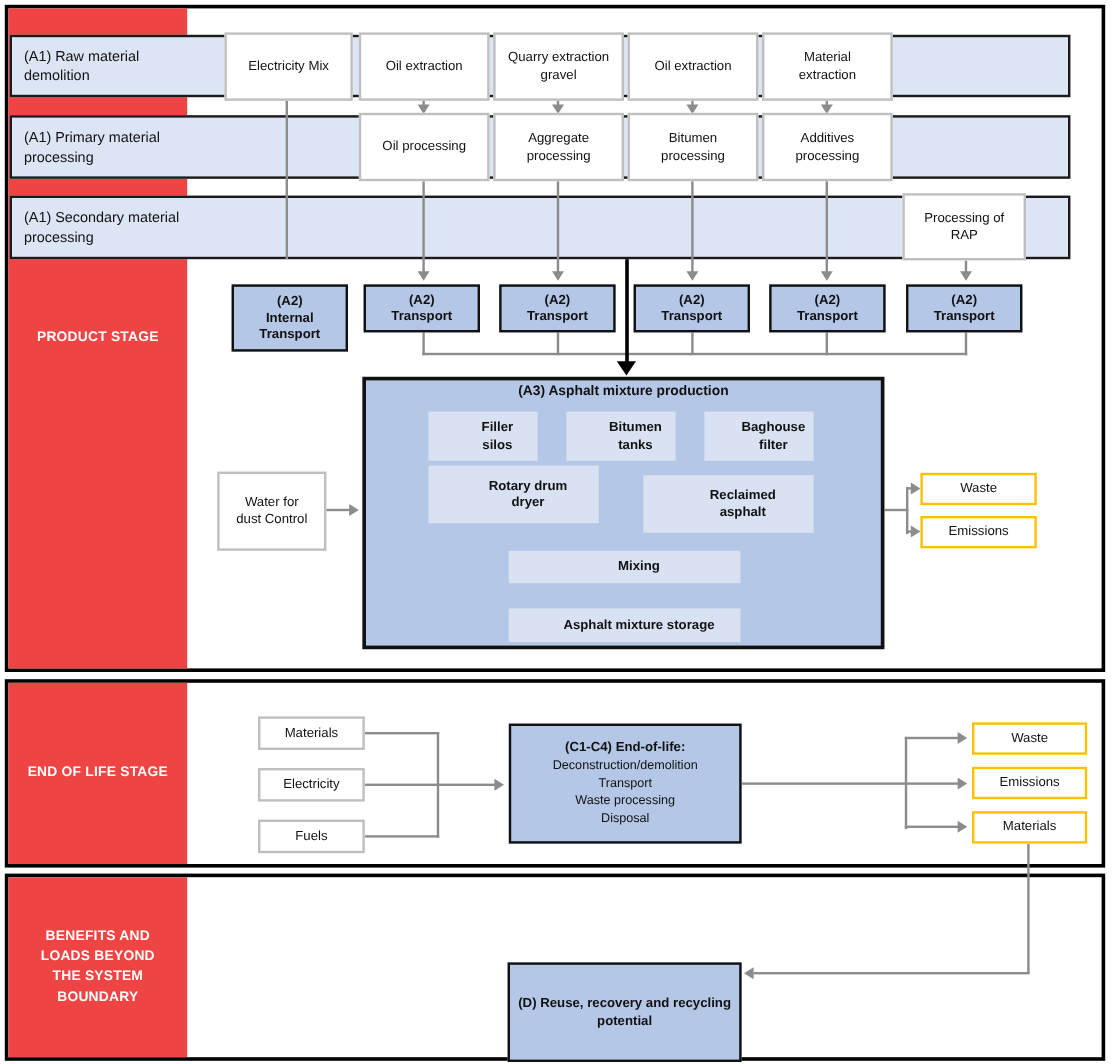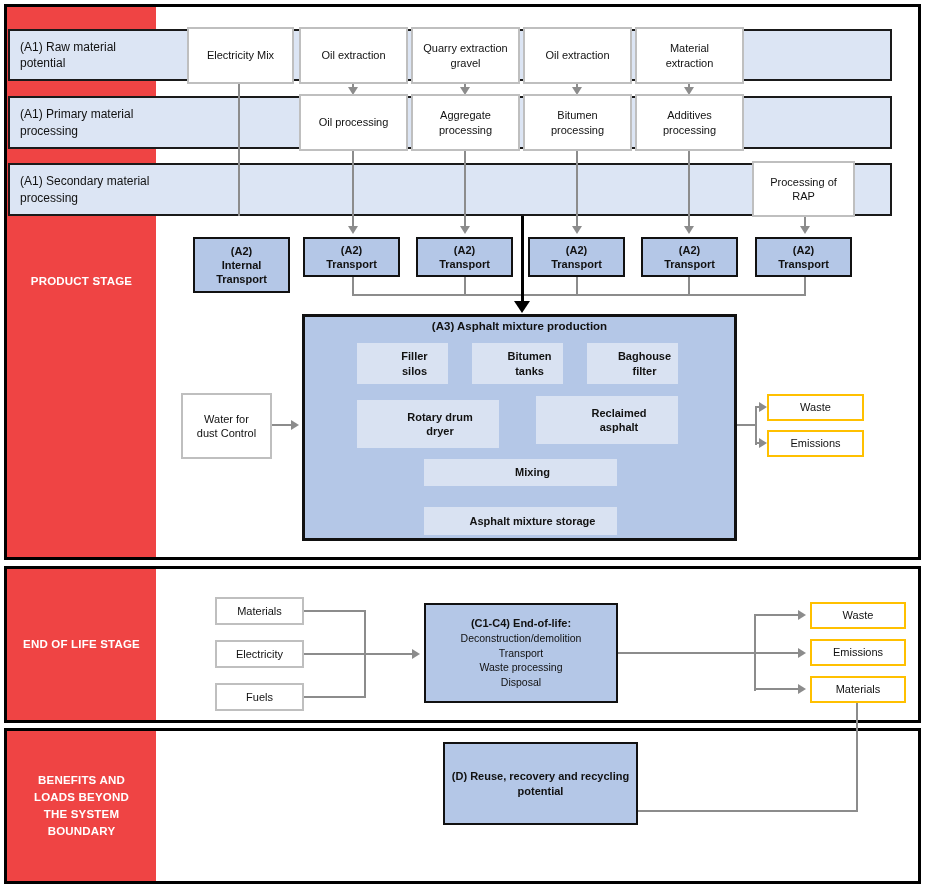--- a/index.html
+++ b/index.html
@@ -43,21 +43,21 @@
     <span class="sb-label">PRODUCT STAGE</span>
   </div>
   <div class="sidebar" style="left:7px;top:569px;width:149px;height:151px;">
     <span class="sb-label">END OF LIFE STAGE</span>
   </div>
   <div class="sidebar" style="left:7px;top:731px;width:149px;height:150px;">
     <span class="sb-label" style="width:102px;">BENEFITS AND LOADS BEYOND THE SYSTEM BOUNDARY</span>
   </div>
 
   <div class="band" style="left:8px;top:29px;width:884px;height:52px;">
-    <span class="band-label" style="width:126px;">(A1) Raw material potential</span>
+    <span class="band-label" style="width:126px;">(A1) Raw material demolition</span>
   </div>
   <div class="band" style="left:8px;top:96px;width:884px;height:53px;">
     <span class="band-label" style="width:136px;">(A1) Primary material processing</span>
   </div>
   <div class="band" style="left:8px;top:163px;width:884px;height:53px;">
     <span class="band-label" style="width:146px;">(A1) Secondary material processing</span>
   </div>
 
   <div class="line" style="left:238px;top:83px;width:2px;height:133px;"></div>
 
@@ -176,21 +176,21 @@
   </div>
   <div class="box innerbox" style="left:357px;top:343px;width:91px;height:41px;">
     <span style="width:40px;">Filler silos</span>
   </div>
   <div class="box innerbox" style="left:472px;top:343px;width:91px;height:41px;">
     <span style="width:52px;">Bitumen tanks</span>
   </div>
   <div class="box innerbox" style="left:587px;top:343px;width:91px;height:41px;">
     <span style="width:58px;">Baghouse filter</span>
   </div>
-  <div class="box innerbox" style="left:357px;top:400px;width:142px;height:48px;">
+  <div class="box innerbox" style="left:357px;top:388px;width:142px;height:48px;">
     <span style="width:82px;">Rotary drum dryer</span>
   </div>
   <div class="box innerbox" style="left:536px;top:396px;width:142px;height:48px;justify-content:center;">
     <span style="width:72px;">Reclaimed asphalt</span>
   </div>
   <div class="box innerbox" style="left:424px;top:459px;width:193px;height:27px;">
     <span>Mixing</span>
   </div>
   <div class="box innerbox" style="left:424px;top:507px;width:193px;height:28px;">
     <span>Asphalt mixture storage</span>
@@ -228,17 +228,17 @@
   <div class="box yellowbox" style="left:810px;top:602px;width:96px;height:27px;">
     <span>Waste</span>
   </div>
   <div class="box yellowbox" style="left:810px;top:639px;width:96px;height:27px;">
     <span>Emissions</span>
   </div>
   <div class="box yellowbox" style="left:810px;top:676px;width:96px;height:27px;">
     <span>Materials</span>
   </div>
 
-  <div class="box bluebox" style="left:423px;top:742px;width:195px;height:83px;margin-left:20px;">
+  <div class="box bluebox" style="left:423px;top:802px;width:195px;height:83px;">
     <span style="width:185px;">(D) Reuse, recovery and recycling potential</span>
   </div>
 
 </div>
 
 </body></html>

